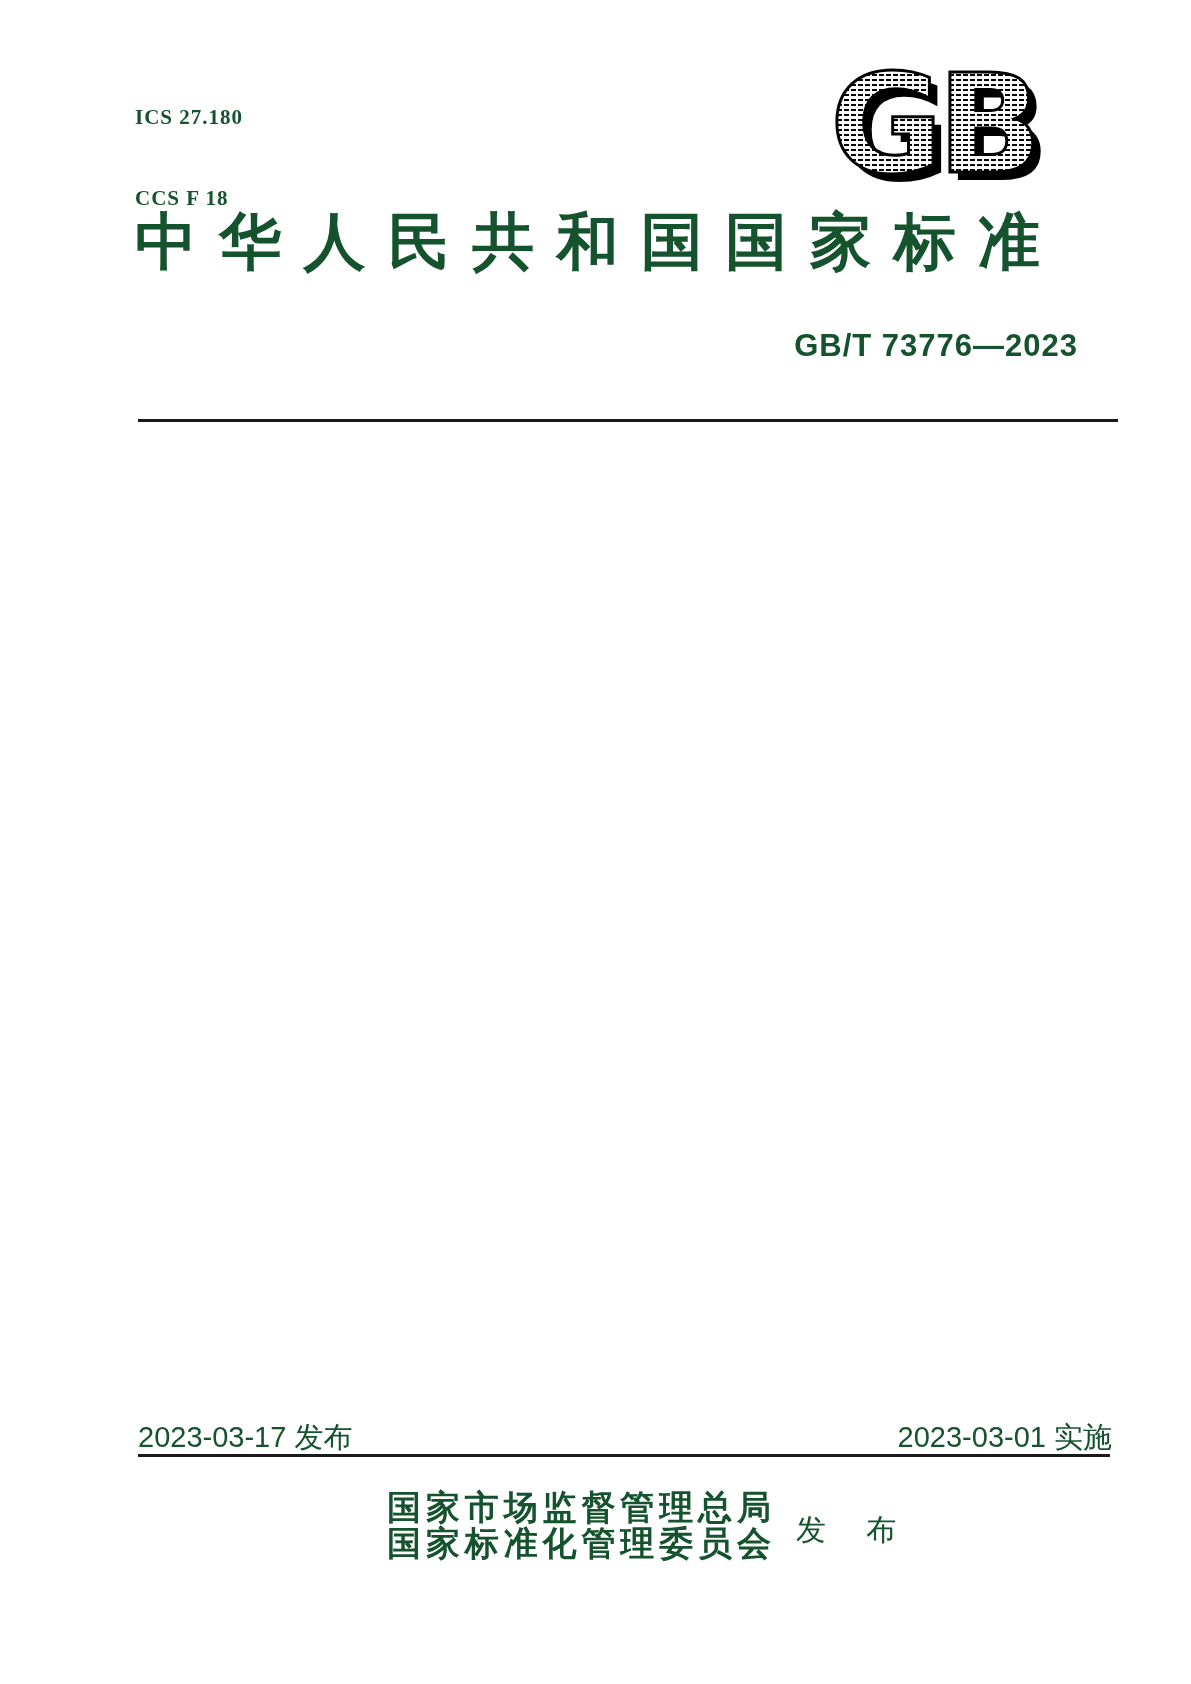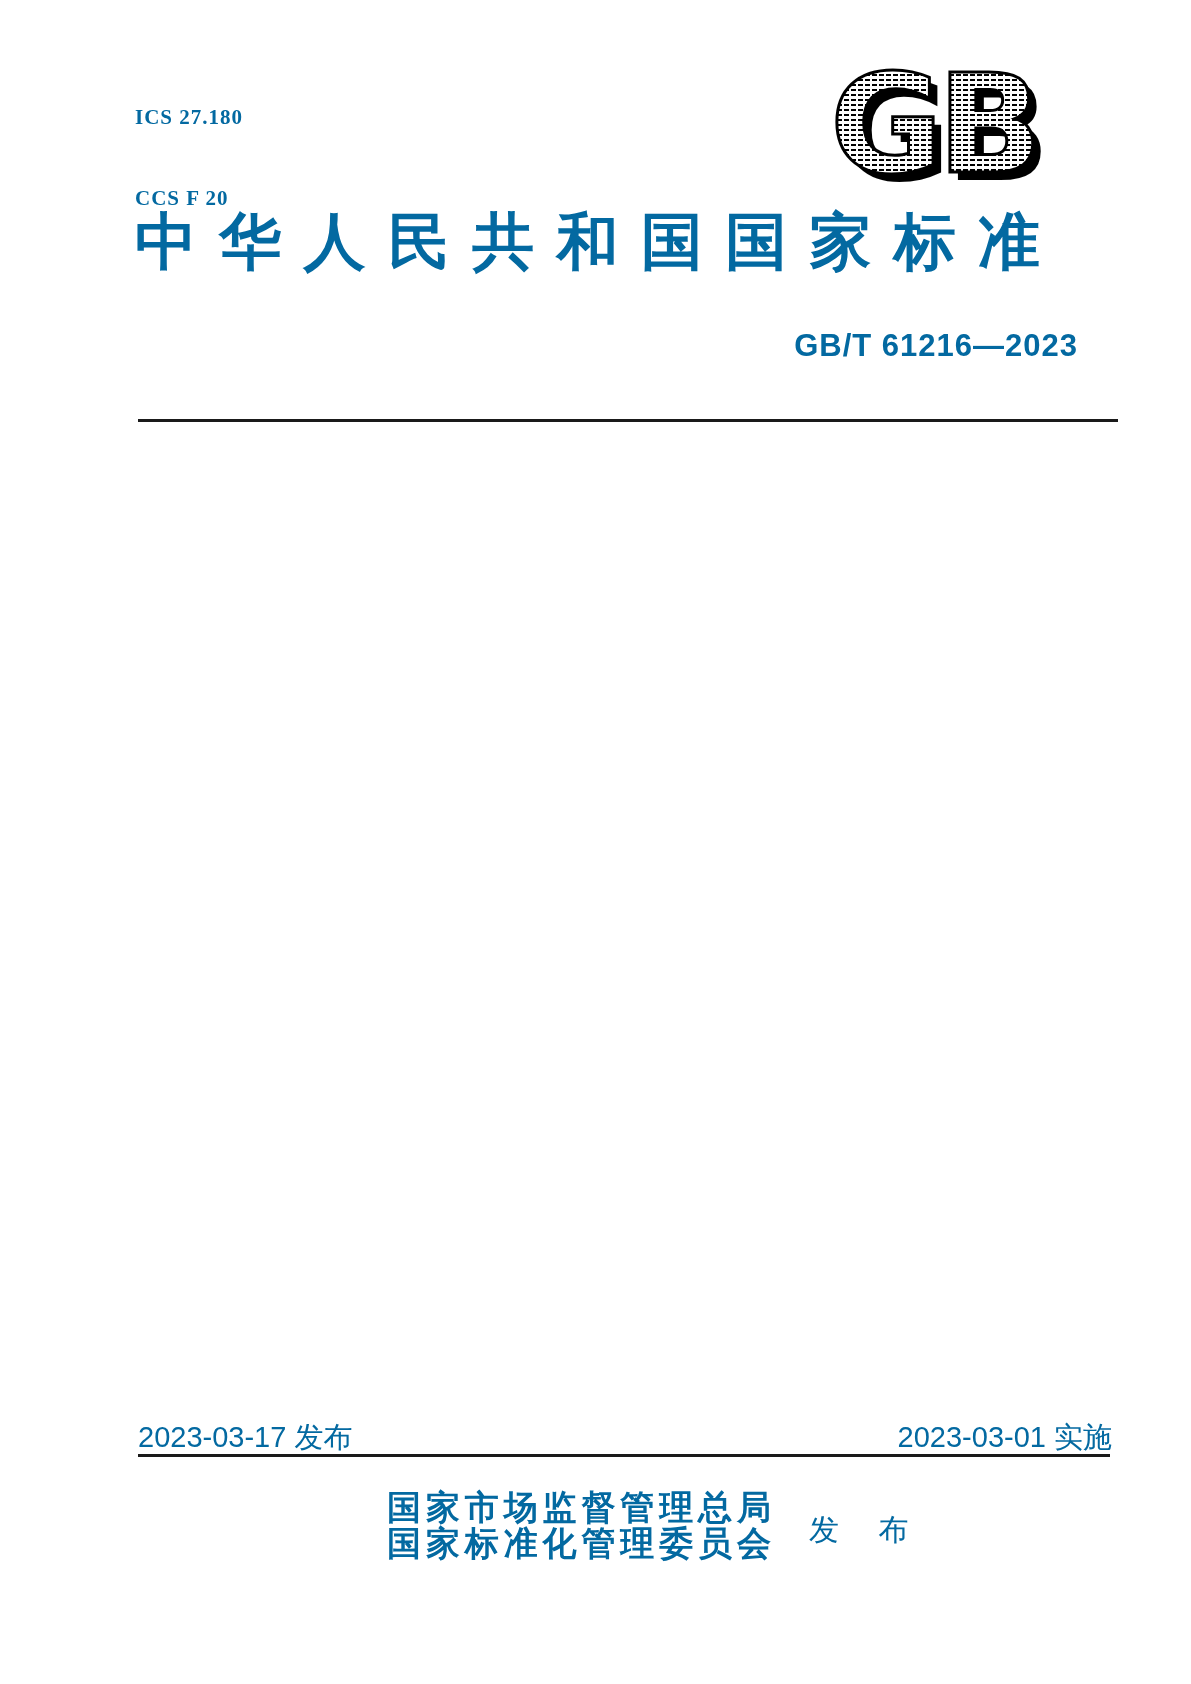--- a/index.html
+++ b/index.html
@@ -3,21 +3,21 @@
 <meta charset="utf-8">
 <style>
   * { margin: 0; padding: 0; box-sizing: border-box; }
   html, body { background: #888; }
   .page {
     position: relative;
     width: 1191px;
     height: 1684px;
     margin: 0 auto;
     background: #ffffff;
-    color: #0369a1;
+    color: #14532d;
     overflow: hidden;
     font-family: "Liberation Serif", "DejaVu Serif", serif;
   }
 
   
   .ics-block {
     position: absolute;
     left: 135px;
     top: 50px;
     font-family: "Liberation Serif", "DejaVu Serif", serif;
@@ -120,35 +120,34 @@
     font-weight: bold;
     font-size: 34px;
     line-height: 36px;
   }
   .issuer-line { height: 36px; }
 
   .publish-label {
     position: absolute;
     left: 796px;
     top: 1510px;
-    font-family: Liberation Serif, serif;
+    font-family: Liberation Sans, sans-serif;
     font-size: 30px;
     letter-spacing: 16px;
     white-space: nowrap;
-    margin-left: 13px;
   }
 </style>
 </head>
 <body>
 
 <div class="page">
 
   <div class="ics-block">
     <div>ICS 27.180</div>
-    <div>CCS F 20</div>
+    <div>CCS F 18</div>
   </div>
 
   <div class="gb-logo">
     <svg viewBox="0 0 234 128" xmlns="http://www.w3.org/2000/svg">
       <defs>
         <pattern id="hatch" width="7" height="5" patternUnits="userSpaceOnUse">
           <rect width="7" height="5" fill="#ffffff"></rect>
           <rect x="0" y="1" width="5" height="2" fill="#000000"></rect>
         </pattern>
       </defs>
@@ -164,21 +163,21 @@
       <span>民</span>
       <span>共</span>
       <span>和</span>
       <span>国</span>
       <span>国</span>
       <span>家</span>
       <span>标</span>
       <span>准</span>
     </div>
 
-  <div class="std-number">GB/T 61216—2023</div>
+  <div class="std-number">GB/T 73776—2023</div>
 
   <div class="rule rule-top"></div>
 
 
 
   <div class="dates-row">
     <span>2023-03-17 发布</span>
     <span>2023-03-01 实施</span>
   </div>
 

